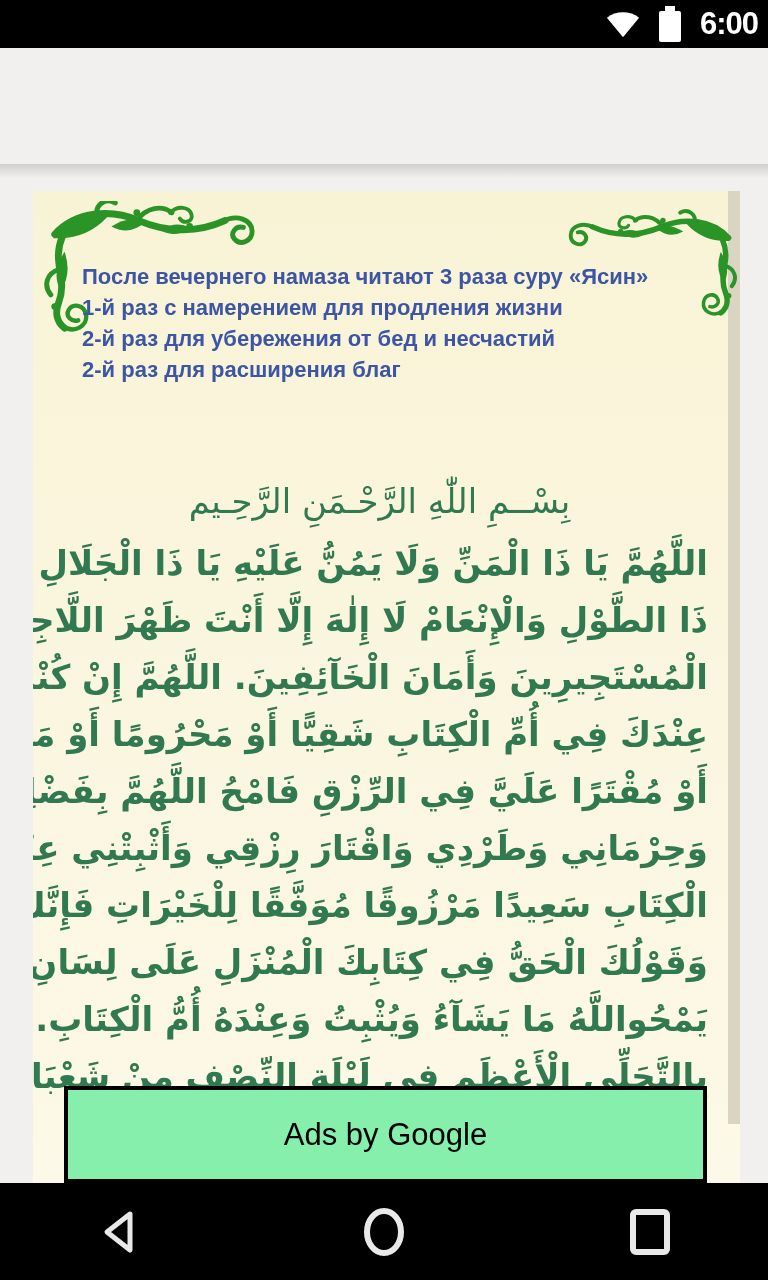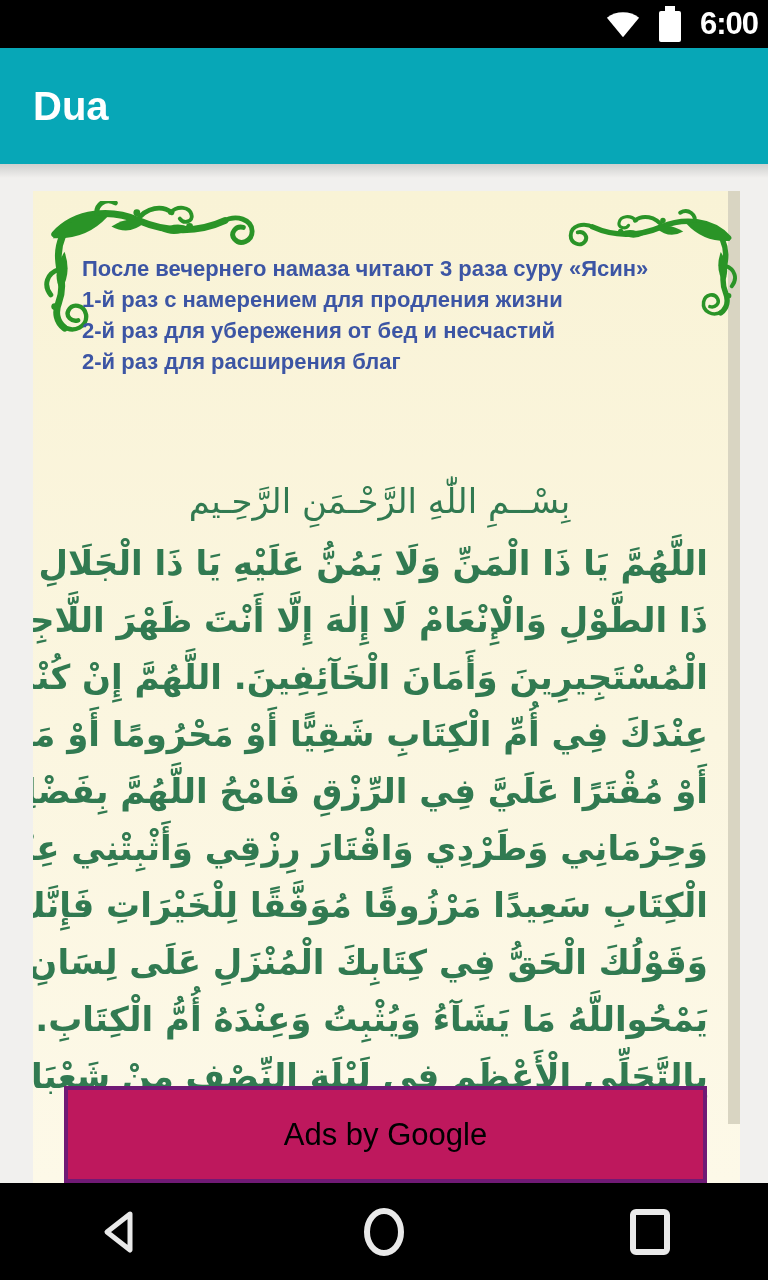--- a/index.html
+++ b/index.html
@@ -31,40 +31,40 @@
     background:linear-gradient(180deg,#f9f3d6 0%,#fbf6e0 55%,#fdf9e8 100%);
     overflow:hidden;
   }
   .card-edge-shadow{
     position:absolute;right:0;top:0;width:12px;height:933px;background:#d9d5c2;
   }
   .flourish{color:#2a9427;position:absolute;}
   .flourish.tl{left:10px;top:10px;width:215px;height:132px;}
   .flourish.tr{right:2px;top:14px;width:172px;height:118px;transform:scaleX(-1);}
   .intro-block{
-    position:absolute;left:49px;top:62px;width:630px;
+    position:absolute;left:49px;top:70px;width:630px;
     color:#3c55a4;font-size:22px;font-weight:bold;line-height:31px;
   }
   .arabic-block{
     position:absolute;left:18px;right:32px;top:282px;
     color:#317a51;font-size:34px;
     font-family:"DejaVu Sans",sans-serif;
     direction:rtl;
   }
   .bismillah-line{
     height:62px;line-height:56px;text-align:center;font-weight:normal;
   }
   .arabic-line{
     line-height:57px;text-align:justify;text-align-last:justify;
     white-space:nowrap;font-weight:bold;
   }
   
   .ad-banner{
     position:absolute;left:64px;top:1086px;width:643px;height:97px;
-    background:#be185d;border:4px solid #701a75;box-sizing:border-box;
+    background:#86efac;border:4px solid #000000;box-sizing:border-box;
     display:flex;align-items:center;justify-content:center;z-index:5;cursor:pointer;
   }
   .ad-banner-label{color:#000;font-size:31px;}
   
   .nav-bar{
     position:absolute;left:0;top:1183px;width:768px;height:97px;background:#000;z-index:10;
   }
   .nav-btn{position:absolute;top:22px;width:56px;height:54px;
     display:flex;align-items:center;justify-content:center;}
   .nav-btn.back{left:92px;}
@@ -109,23 +109,20 @@
     </span>
     <span class="battery-icon">
       <svg width="22" height="36" viewBox="0 0 22 36">
           <rect x="6" y="0" width="10" height="5" fill="#fff"></rect>
           <rect x="0" y="5" width="22" height="31" rx="2" fill="#fff"></rect>
         </svg>
     </span>
     <span class="status-time">6:00</span>
   </div>
 
-  <div class="app-bar">
-    <span class="app-bar-title">Dua</span>
-  </div>
 
   <div class="content">
     <div class="dua-card">
       <div class="card-edge-shadow"></div>
 
       <svg class="flourish tl">
           <use href="#flourish"></use>
         </svg>
       <svg class="flourish tr">
           <use href="#flourish"></use>

